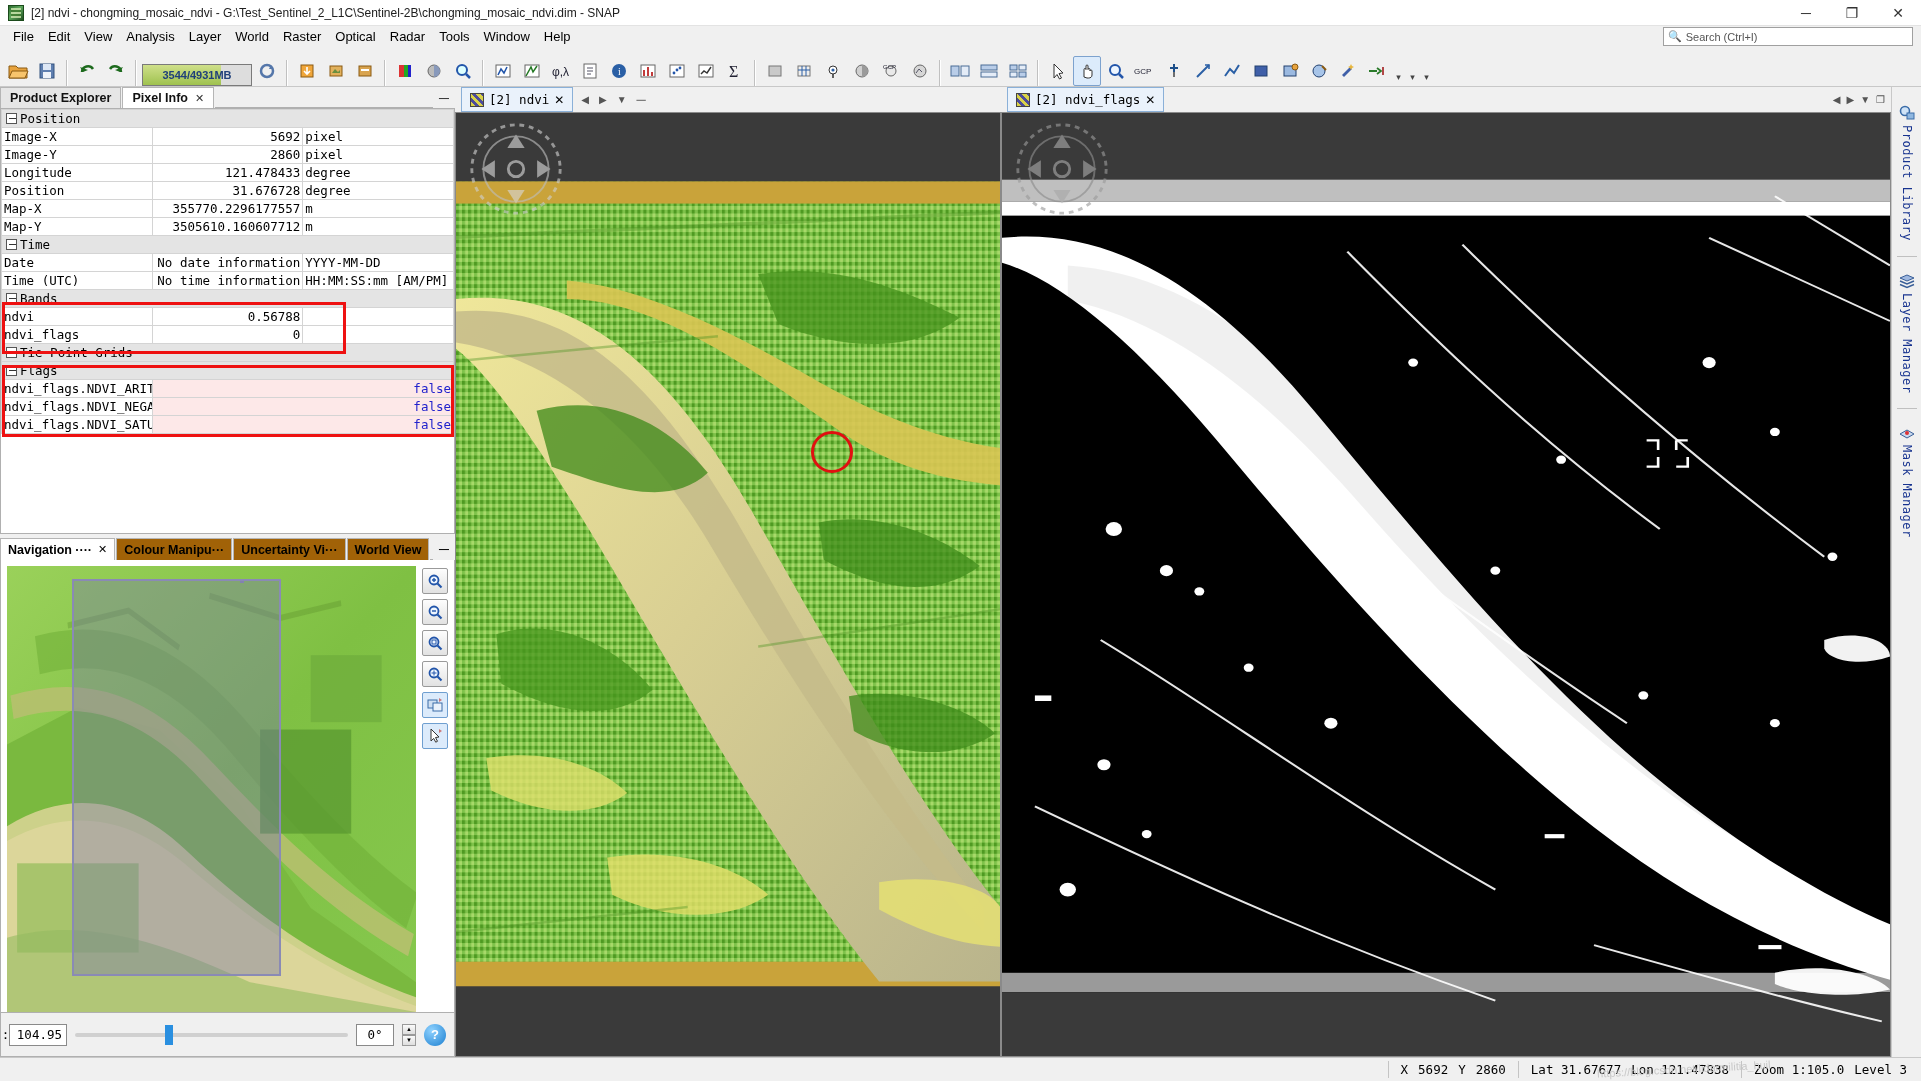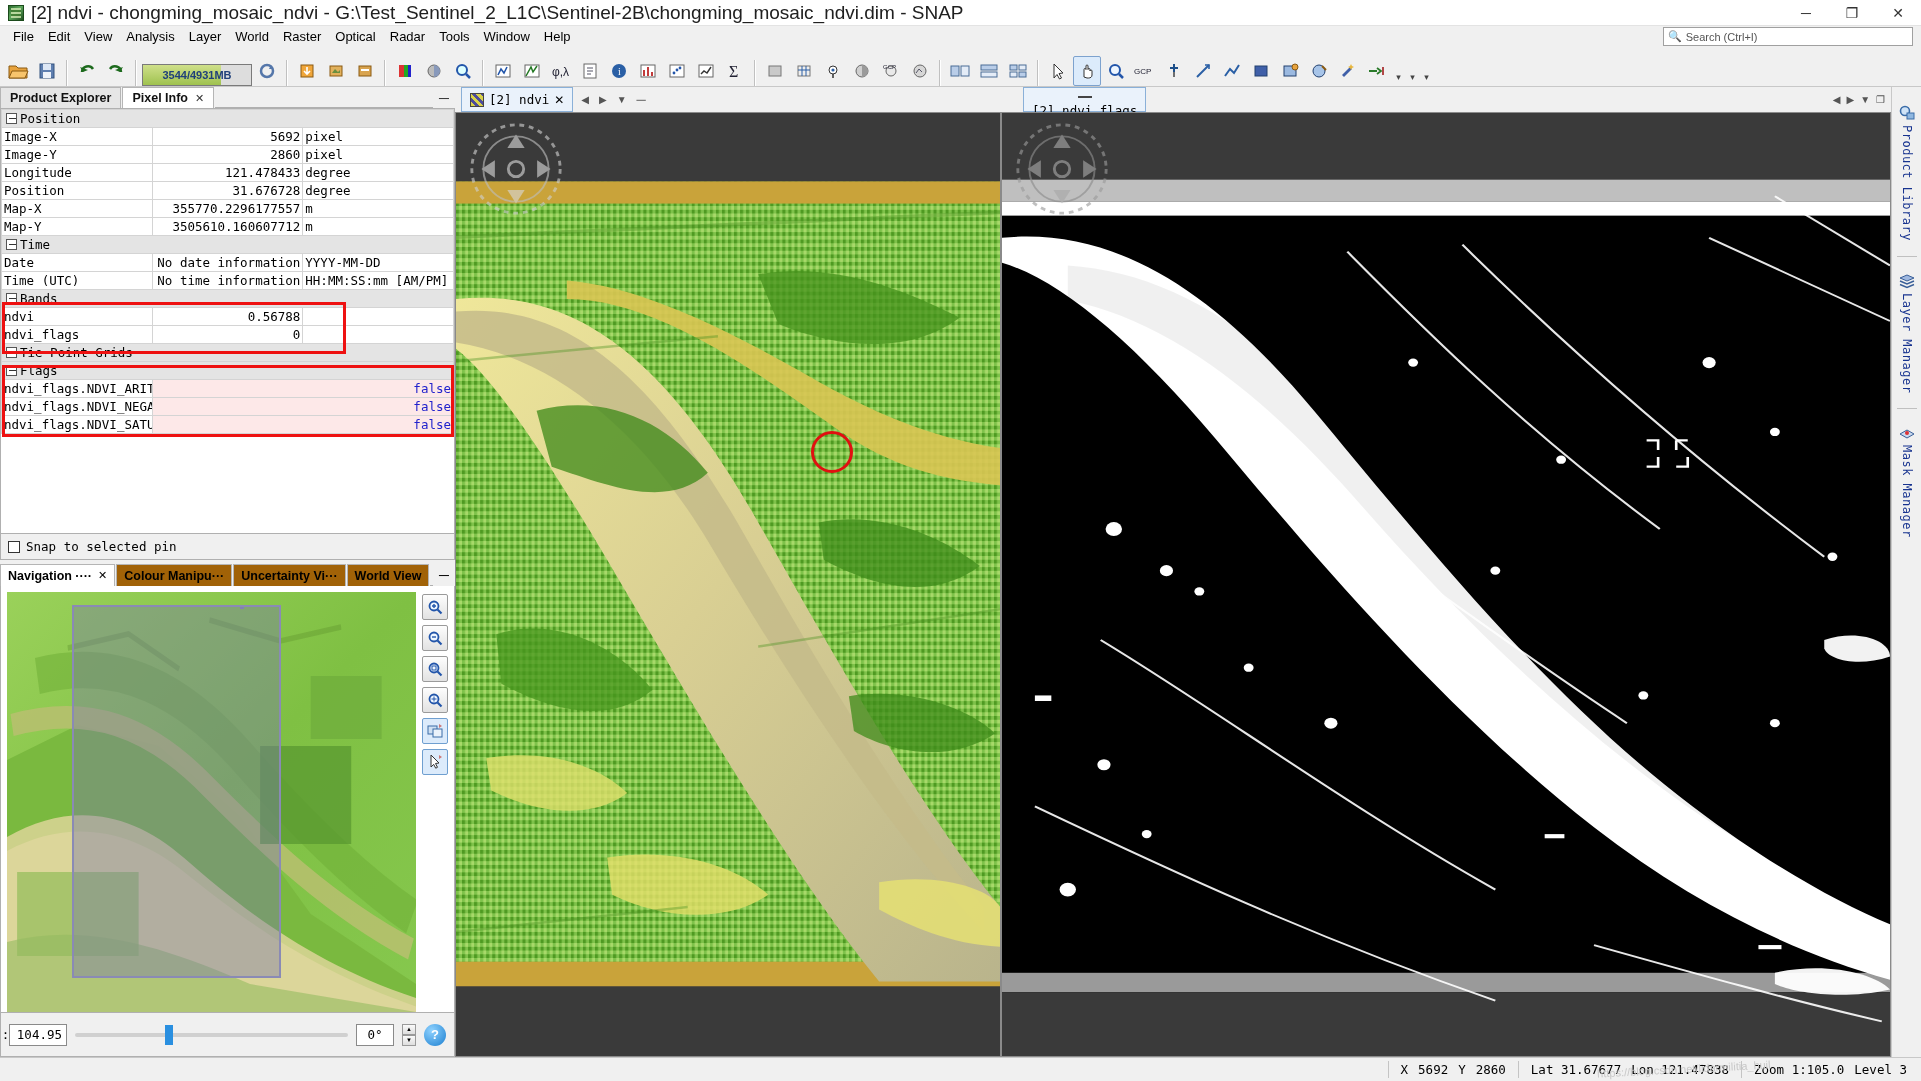--- a/index.html
+++ b/index.html
@@ -20,21 +20,21 @@
   .title-icon {
     width:16px; height:16px; margin:0 7px 0 8px; flex:none;
     background: linear-gradient(135deg,#2d6b2d 0%, #5da85d 45%, #1f4f1f 100%);
     border:1px solid #1b4a1b; position:relative;
   }
   .title-icon:after{
     content:""; position:absolute; left:2px; top:2px; right:2px; bottom:2px;
     background:repeating-linear-gradient(0deg,#cfe6b0 0 2px,#3f7a2f 2px 4px);
     opacity:.8;
   }
-  .title-text { font-size:19px; color:#202020; white-space:nowrap; }
+  .title-text { font-size:12px; color:#202020; white-space:nowrap; }
   .win-btns { margin-left:auto; display:flex; height:26px; }
   .win-btn { width:46px; height:26px; display:flex; align-items:center; justify-content:center; font-size:14px; color:#333; }
 
   
   .menubar { height:21px; background:#f0f0f0; display:flex; align-items:center; padding-left:6px; flex:none; position:relative; }
   .menu-item { padding:2px 7px; font-size:13px; color:#000; }
   .search-box {
     position:absolute; right:8px; top:1px; width:250px; height:19px;
     background:#fff; border:1px solid #a0a0a0; display:flex; align-items:center; gap:4px; padding-left:4px;
   }
@@ -563,24 +563,20 @@
               <td class="k">ndvi_flags.NDVI_SATURATION</td>
               <td class="v flagval" colspan="2">false</td>
             </tr>
           </tbody>
         </table>
 
         <div class="hl-box" style="left:1px; top:193px; width:344px; height:52px;"></div>
         <div class="hl-box" style="left:1px; top:256px; width:452px; height:72px;"></div>
       </div>
 
-      <div class="snapbar">
-        <span class="cbx"></span>
-        <span class="lbl">Snap to selected pin</span>
-      </div>
 
       <div class="navtabs">
         <div class="tab active">
           <span>Navigation ····</span>
           <span class="x">✕</span>
         </div>
         <div class="tab">
           <span>Colour Manipu···</span>
         </div>
         <div class="tab">
@@ -766,21 +762,21 @@
             <path d="M50 86l-9-14h18z" fill="#d8d8d8"></path>
             <path d="M14 50l14-9v18z" fill="#d8d8d8"></path>
             <path d="M86 50l-14 9V41z" fill="#d8d8d8"></path>
           </svg>
           <div class="redcircle" style="left:355px; top:318px; width:42px; height:42px;"></div>
         </div>
       </div>
 
       <div class="viewpane right">
         <div class="viewtabs">
-          <div class="vtab" style="margin-left:22px;flex-direction:column;">
+          <div class="vtab" style="margin-left:6px;">
             <span class="thumb"></span>
             <span>[2] ndvi_flags</span>
             <span class="x">✕</span>
           </div>
           <div class="arrows">
             <span>◀</span>
             <span>▶</span>
             <span>▼</span>
             <span>❐</span>
           </div>

